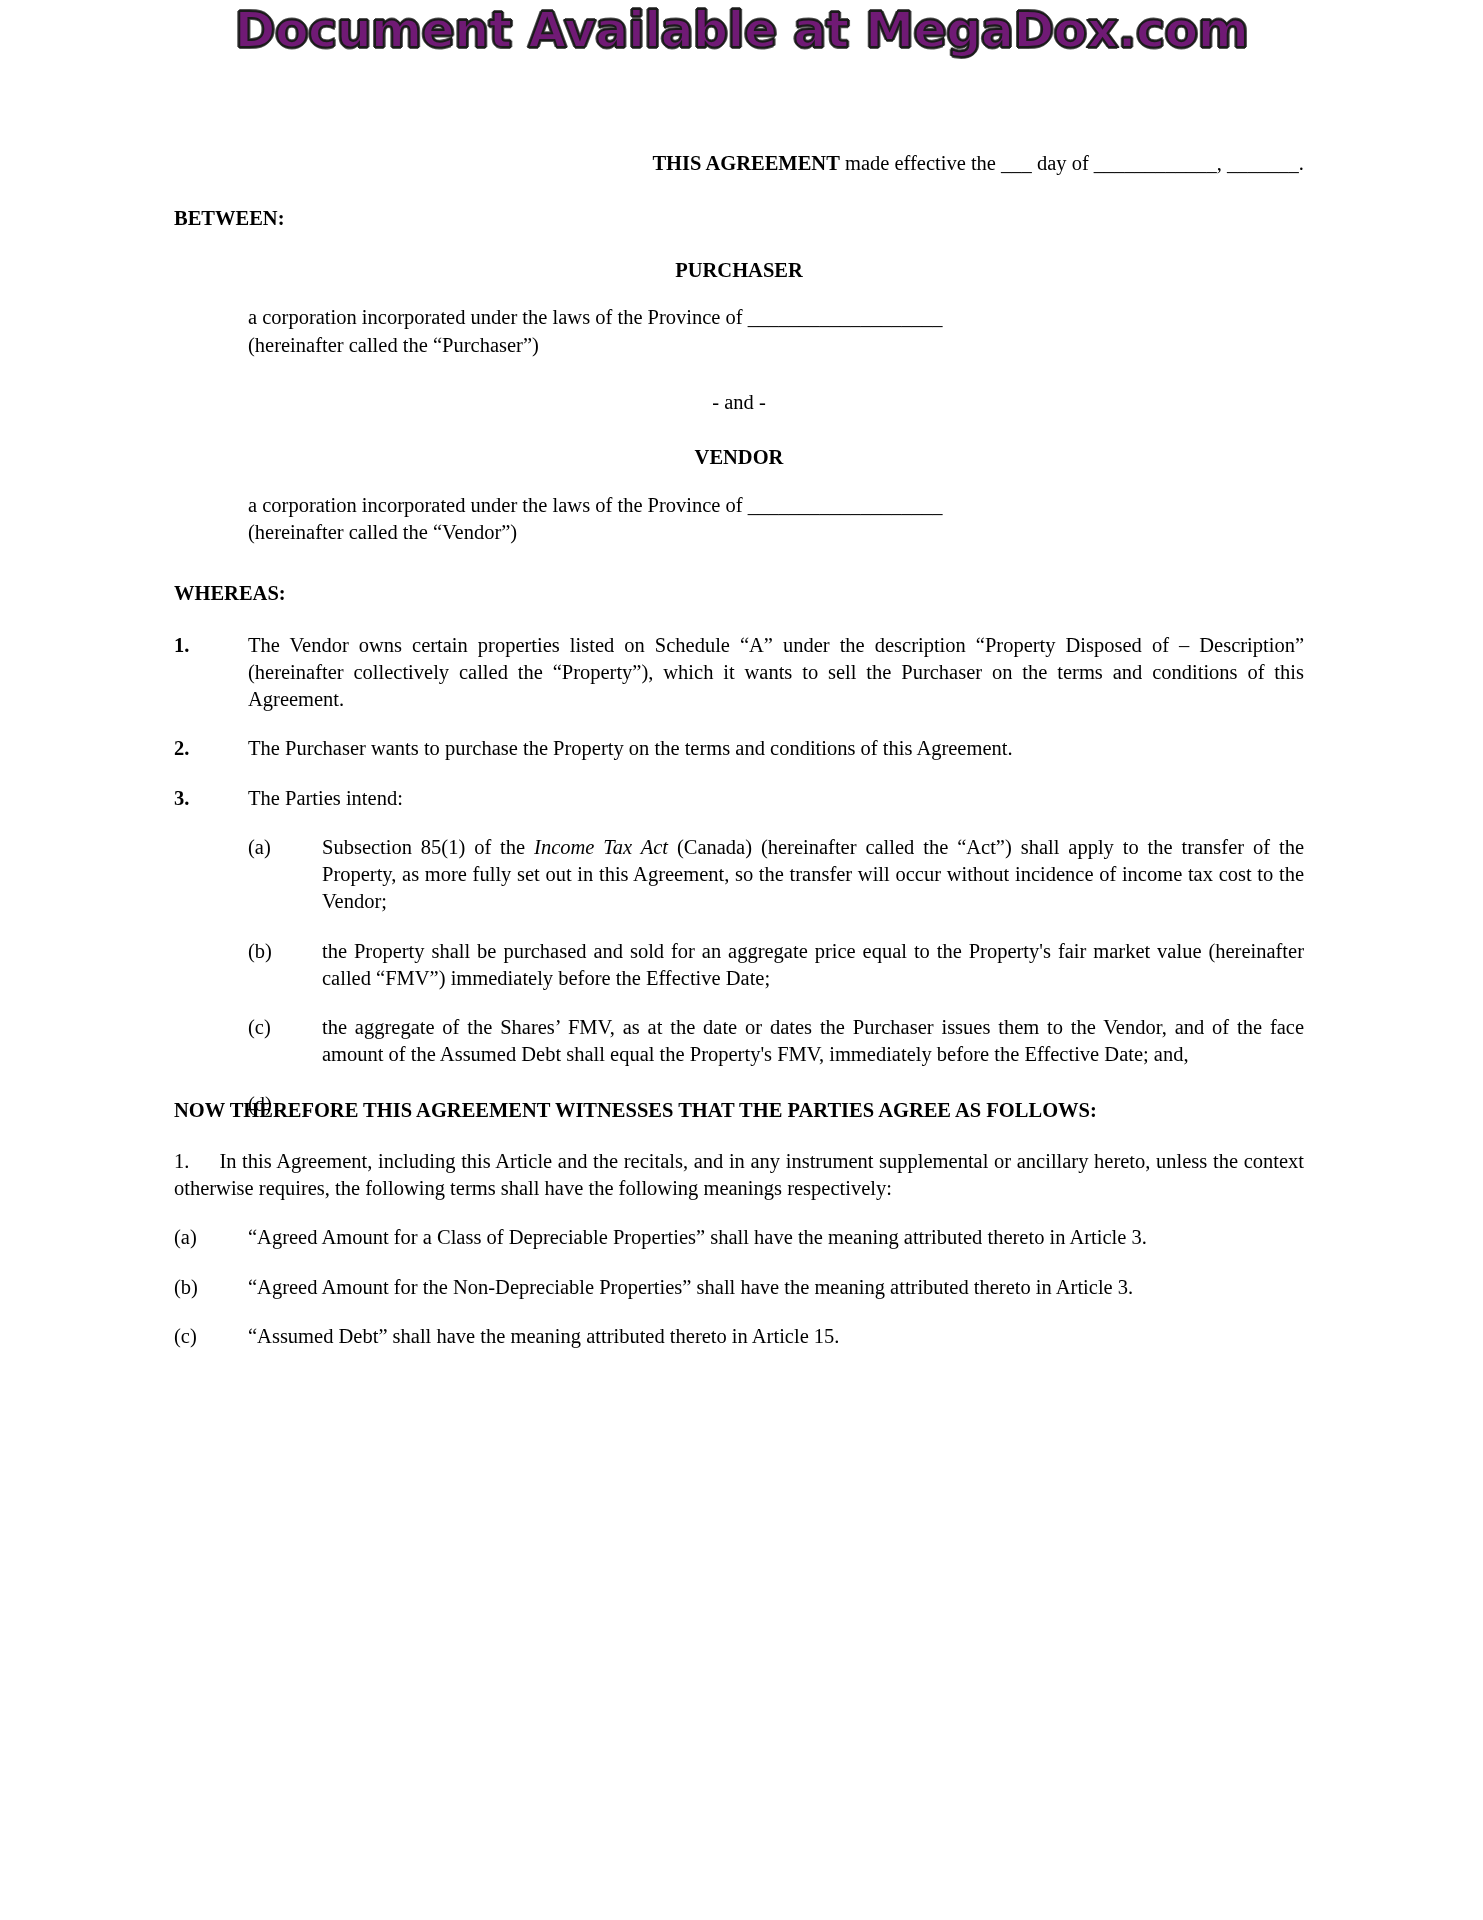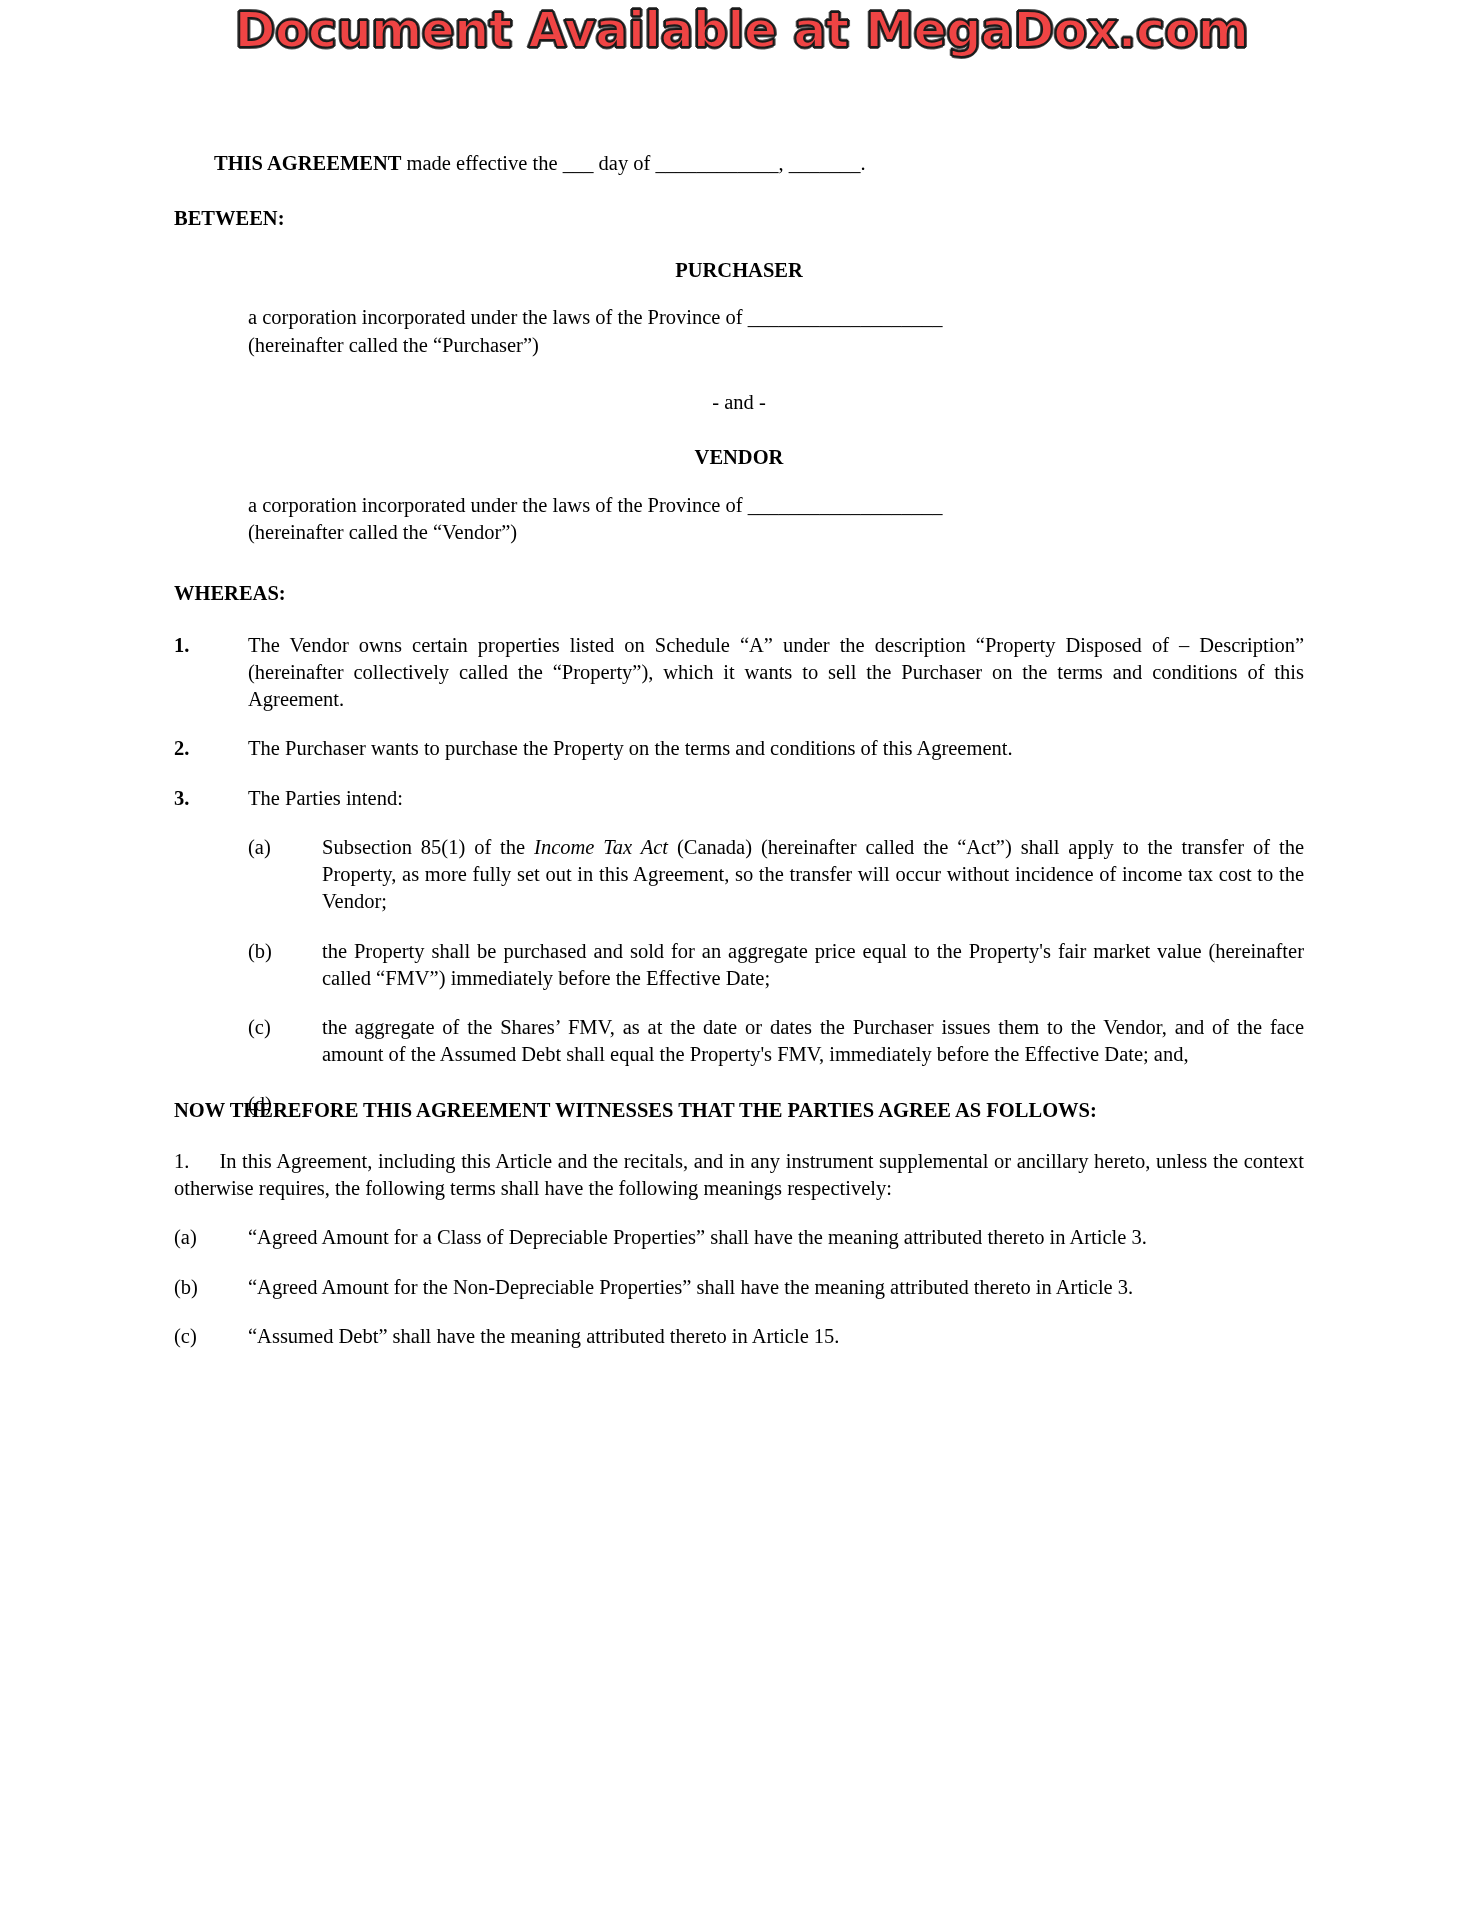--- a/index.html
+++ b/index.html
@@ -22,42 +22,42 @@
   .watermark {
     position: absolute;
     top: 2px;
     left: 0;
     width: 1483px;
     text-align: center;
     font-family: "DejaVu Sans", sans-serif;
     font-weight: bold;
     font-size: 49px;
     letter-spacing: -0.5px;
-    color: #ef4444;
+    color: #701a75;
     -webkit-text-stroke: 2px #1a1a1a;
     text-shadow:
        2px 0 0 #555, -2px 0 0 #555, 0 2px 0 #555, 0 -2px 0 #555;
     white-space: nowrap;
     user-select: none;
   }
   
   .doc {
     position: absolute;
     top: 150px;
     left: 174px;
     width: 1130px;
     font-size: 20.5px;
     line-height: 1.33;
   }
   .bold { font-weight: bold; }
   .ital { font-style: italic; }
 
   
   .opening {
-    text-align: left;
+    text-align: right;
     margin: 0 0 28px 0;
     padding-left: 40px;
   }
 
   
   .lhead {
     font-weight: bold;
     margin: 12px 0 24px 0;
   }
 

